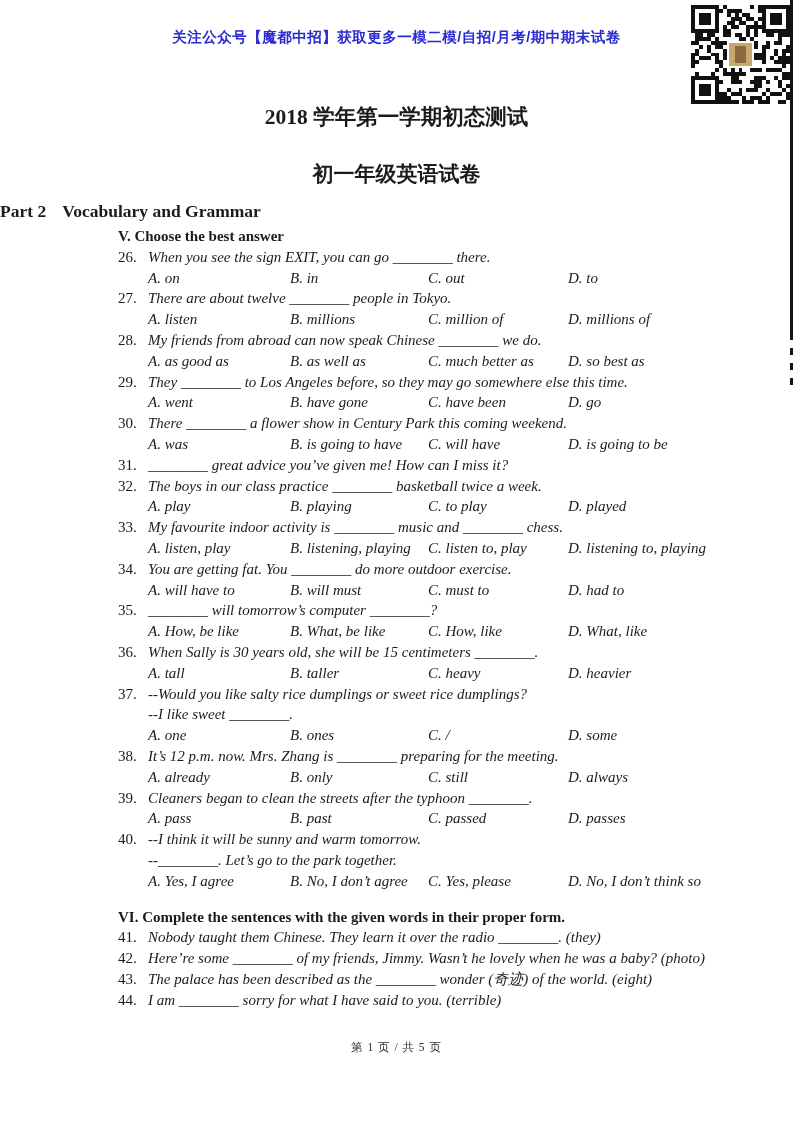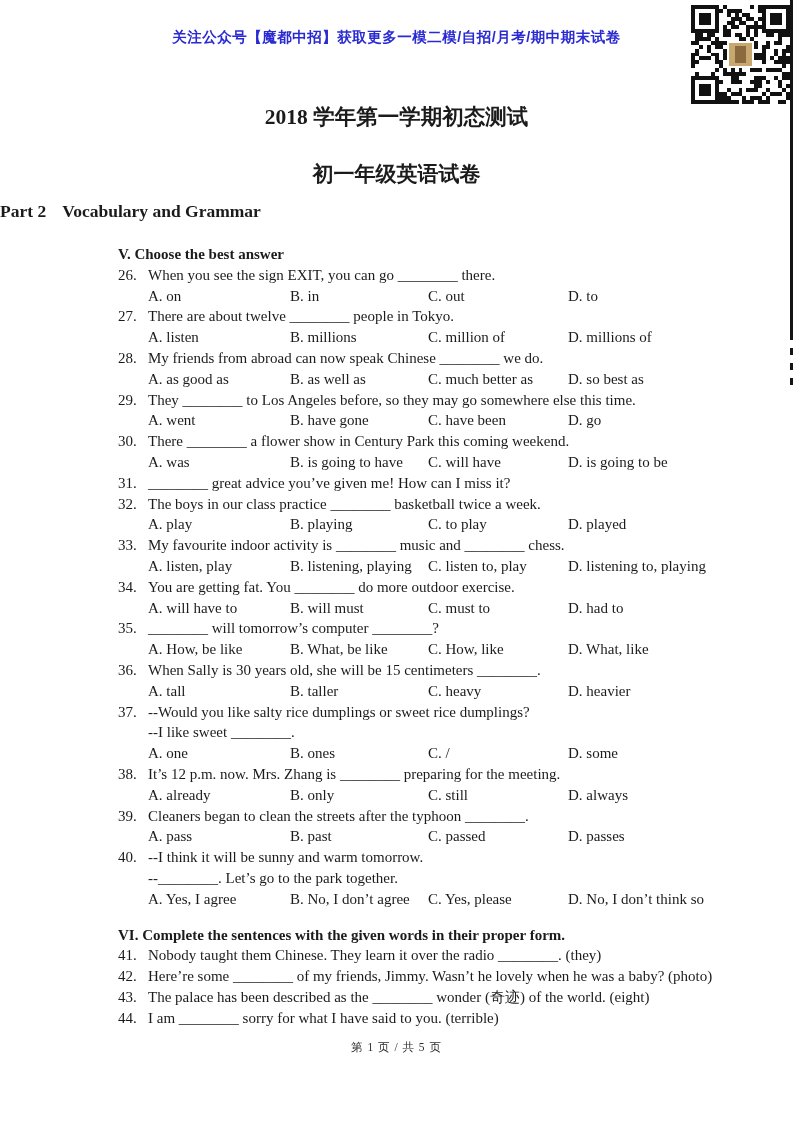--- a/index.html
+++ b/index.html
@@ -25,25 +25,25 @@
   .edge{position:absolute;right:0;top:0;width:3px;height:333px;background:#141414;}
   .edge-dash{
     position:absolute;right:0;top:333px;width:3px;height:60px;
     background:repeating-linear-gradient(180deg,#141414 0 7px,transparent 7px 15px);
   }
   .title{margin:56px 8px 0;text-align:center;font-size:21.5px;font-weight:700;line-height:28px;}
   .subtitle{margin:29px 0 0;text-align:center;font-size:21px;font-weight:700;line-height:28px;}
   .part-heading{margin-top:12px;text-align:left;font-size:17.5px;font-weight:700;line-height:23px;}
   .part-heading .part-num{margin-right:16px;}
   .content{padding:0 30px 0 118px;font-size:15px;line-height:20.8px;}
-  .section-heading{font-weight:700;margin-top:21px;}
+  .section-heading{font-weight:700;margin-top:3px;}
   .section-vi .section-heading{margin-top:15px;}
   .question{display:flex;}
   .q-num{width:30px;flex:none;}
-  .q-body{flex:1;min-width:0;}
+  .q-body{flex:1;min-width:0;font-style:italic;}
   .q-options{display:grid;grid-template-columns:142px 138px 140px auto;}
   .option{white-space:nowrap;}
   .footer{
     position:absolute;left:0;right:0;top:1040px;
     text-align:center;font-size:11.5px;letter-spacing:1px;color:#2e2e2e;
   }
 </style>
 </head>
 <body>
 

